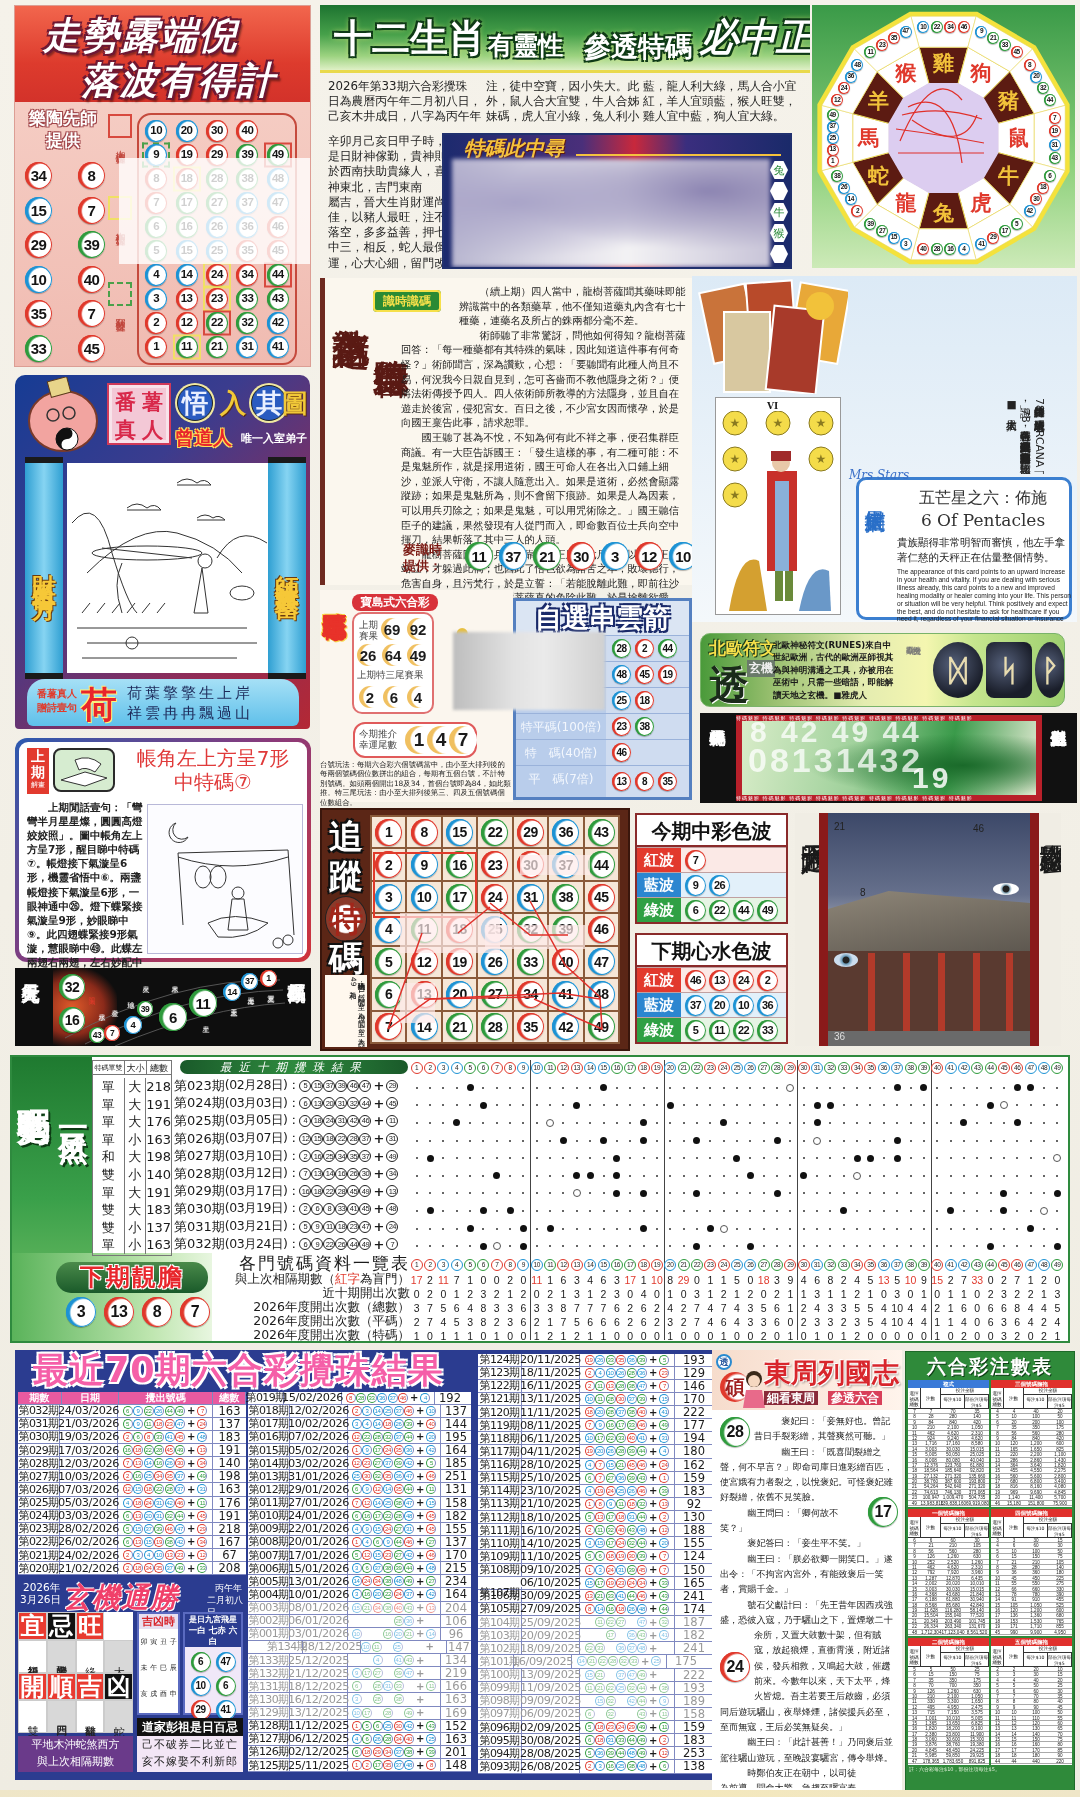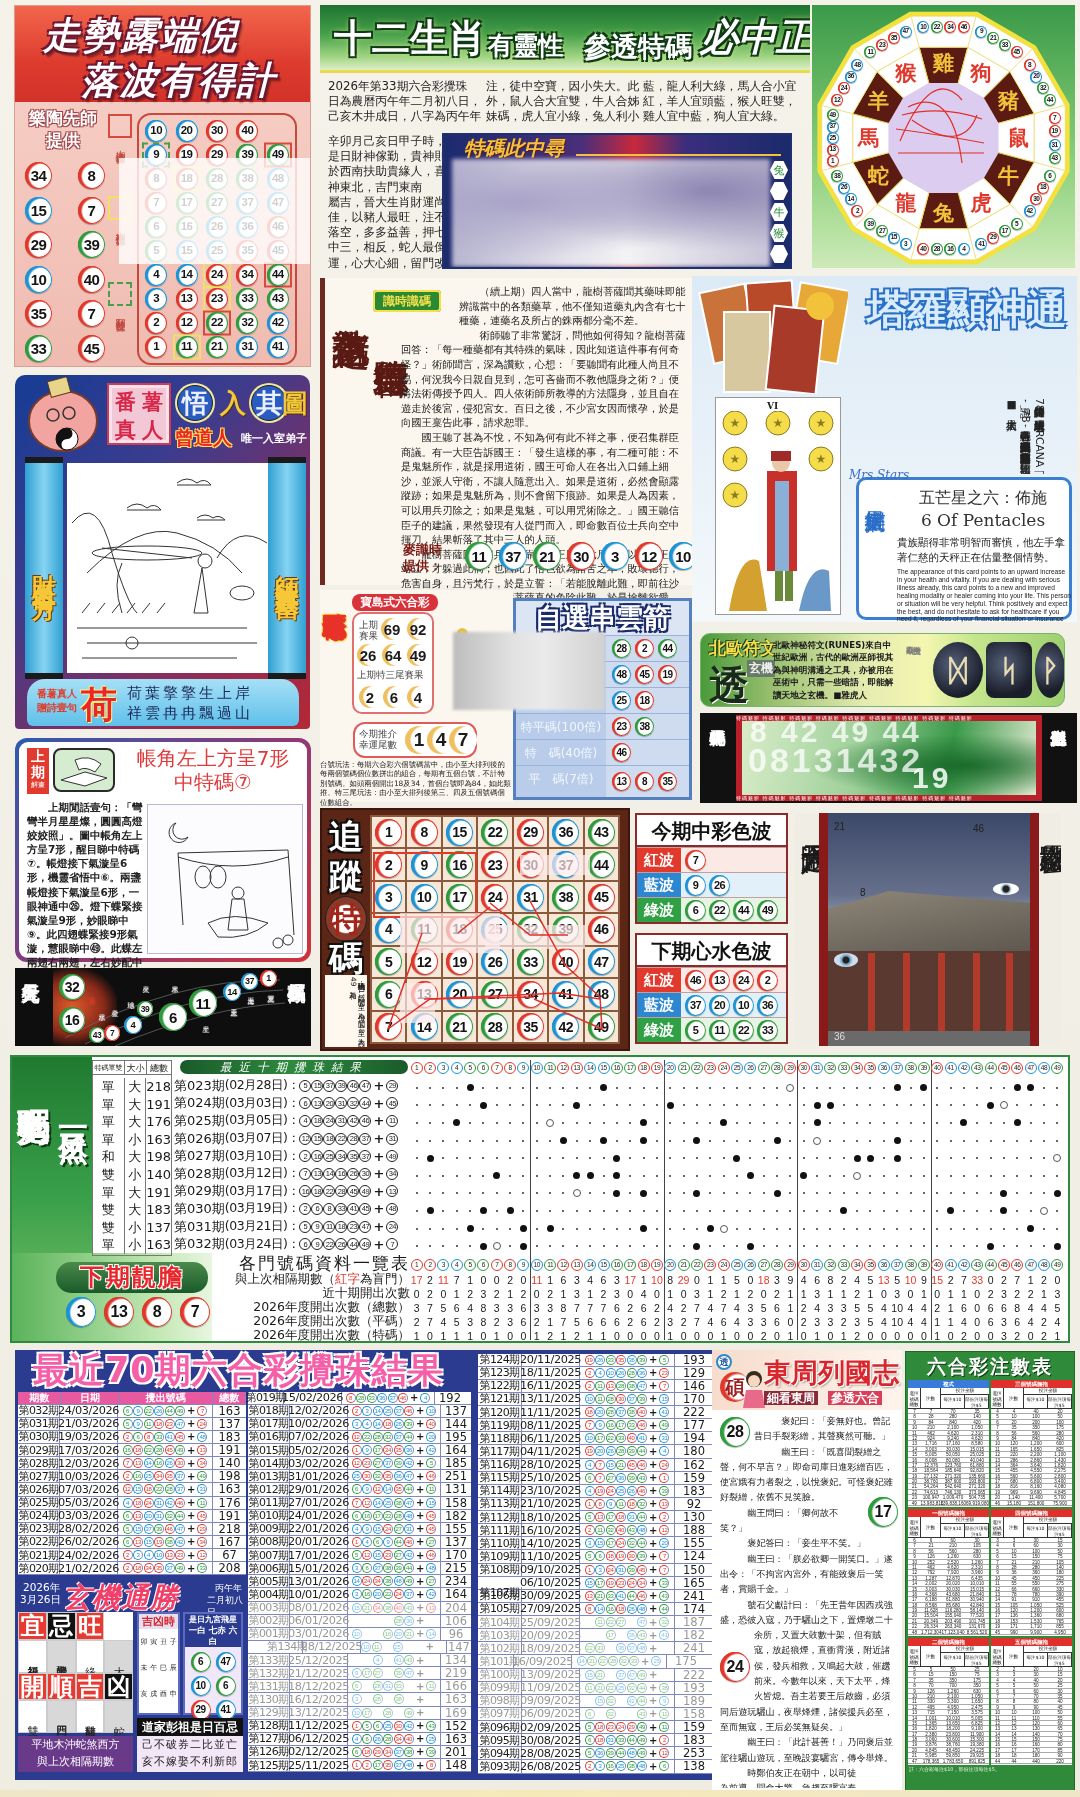--- a/index.html
+++ b/index.html
@@ -728,21 +728,20 @@
 
  <section id="tarot" class="a">
   <svg class="a" style="left:6px;top:2px" width="150" height="116">
    <rect x="8" y="10" width="46" height="72" fill="#c9733a" stroke="#fff" stroke-width="2" transform="rotate(-12 30 45)"></rect>
    <rect x="50" y="4" width="46" height="66" fill="#b84a2a" stroke="#fff" stroke-width="2" transform="rotate(-4 72 37)"></rect>
    <rect x="96" y="8" width="50" height="74" fill="#e8a838" stroke="#fff" stroke-width="2" transform="rotate(10 120 45)"></rect>
    <rect x="26" y="34" width="46" height="80" fill="#d8c8a0" stroke="#fff" stroke-width="2"></rect>
    <rect x="72" y="30" width="50" height="84" fill="#a83a2a" stroke="#fff" stroke-width="2" transform="rotate(6 97 72)"></rect>
    <circle cx="122" cy="28" r="14" fill="#f2c23a"></circle>
   </svg>
-  <div class="a t1">塔羅顯神通</div>
   <div class="a card">
    <div class="a" style="left:48px;top:0;font:bold 9px 'DejaVu Serif',serif">VI</div>
    <svg class="a" style="left:0;top:10px" width="118" height="200">
     <g fill="#f4dc4a" stroke="#8a7a20">
             <circle cx="16" cy="12" r="12"></circle>
             <circle cx="59" cy="12" r="12"></circle>
             <circle cx="102" cy="12" r="12"></circle>
             <circle cx="16" cy="48" r="12"></circle>
             <circle cx="102" cy="48" r="12"></circle>
             <circle cx="16" cy="84" r="12"></circle>

